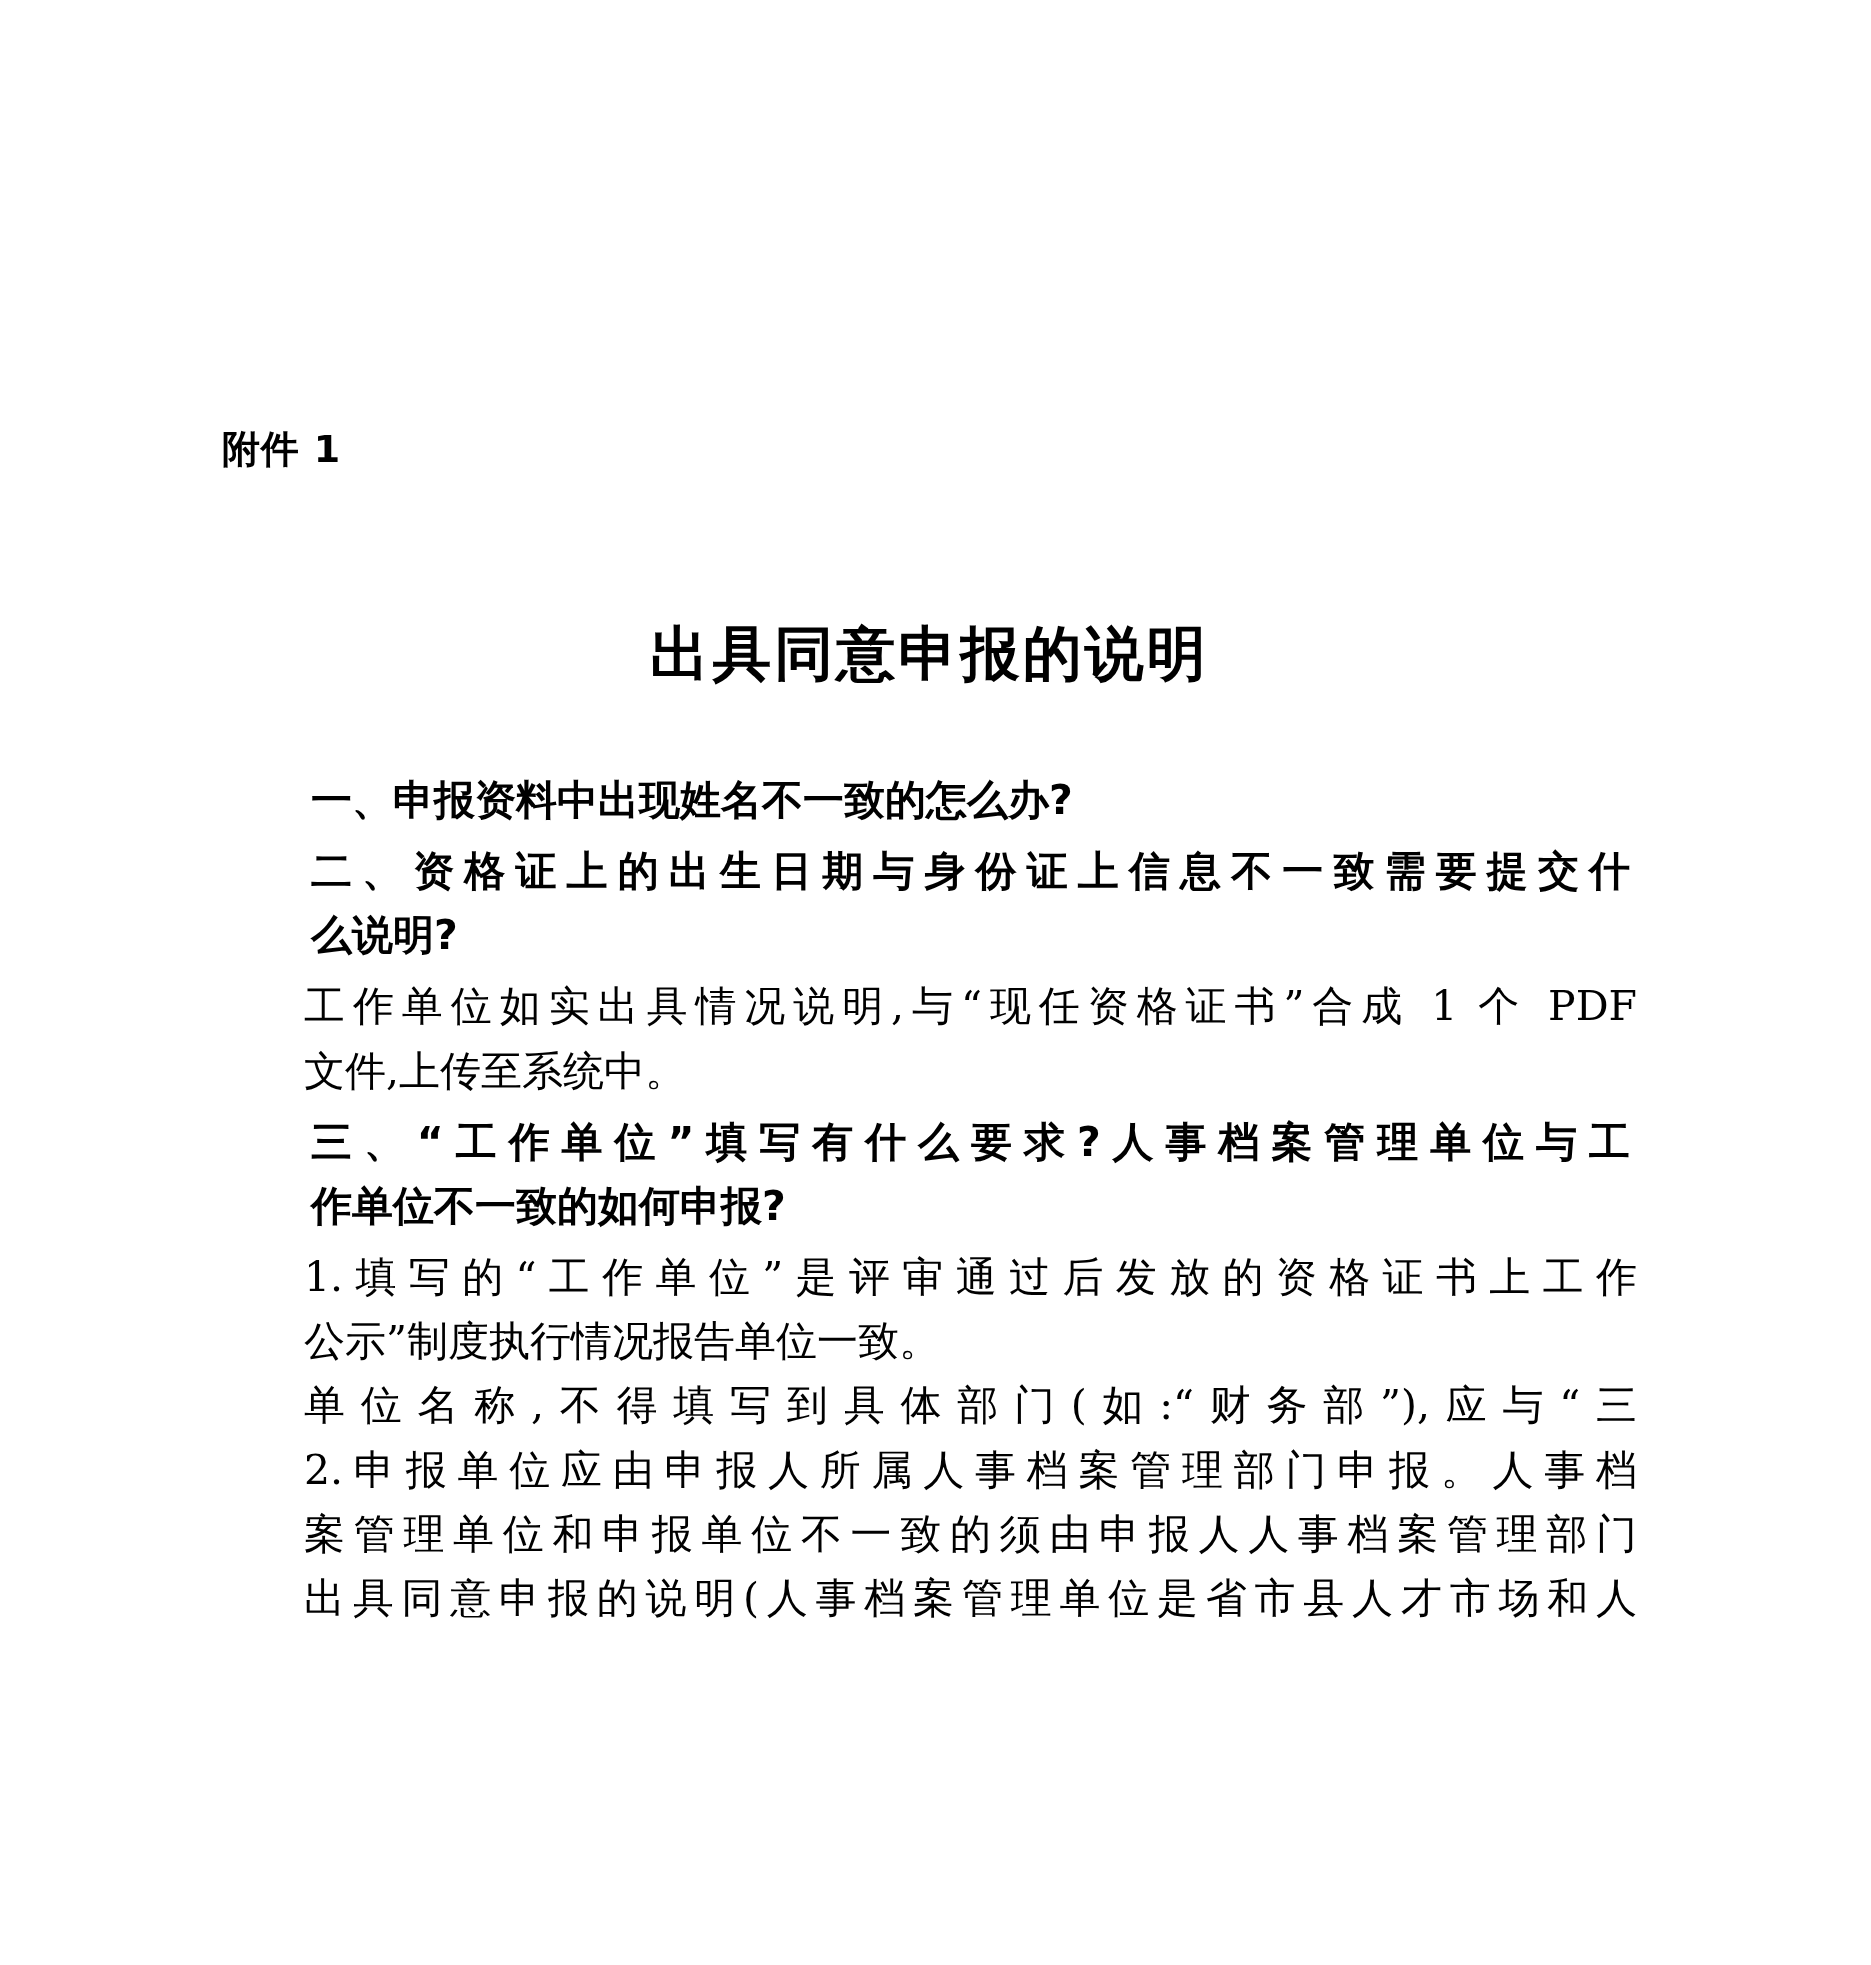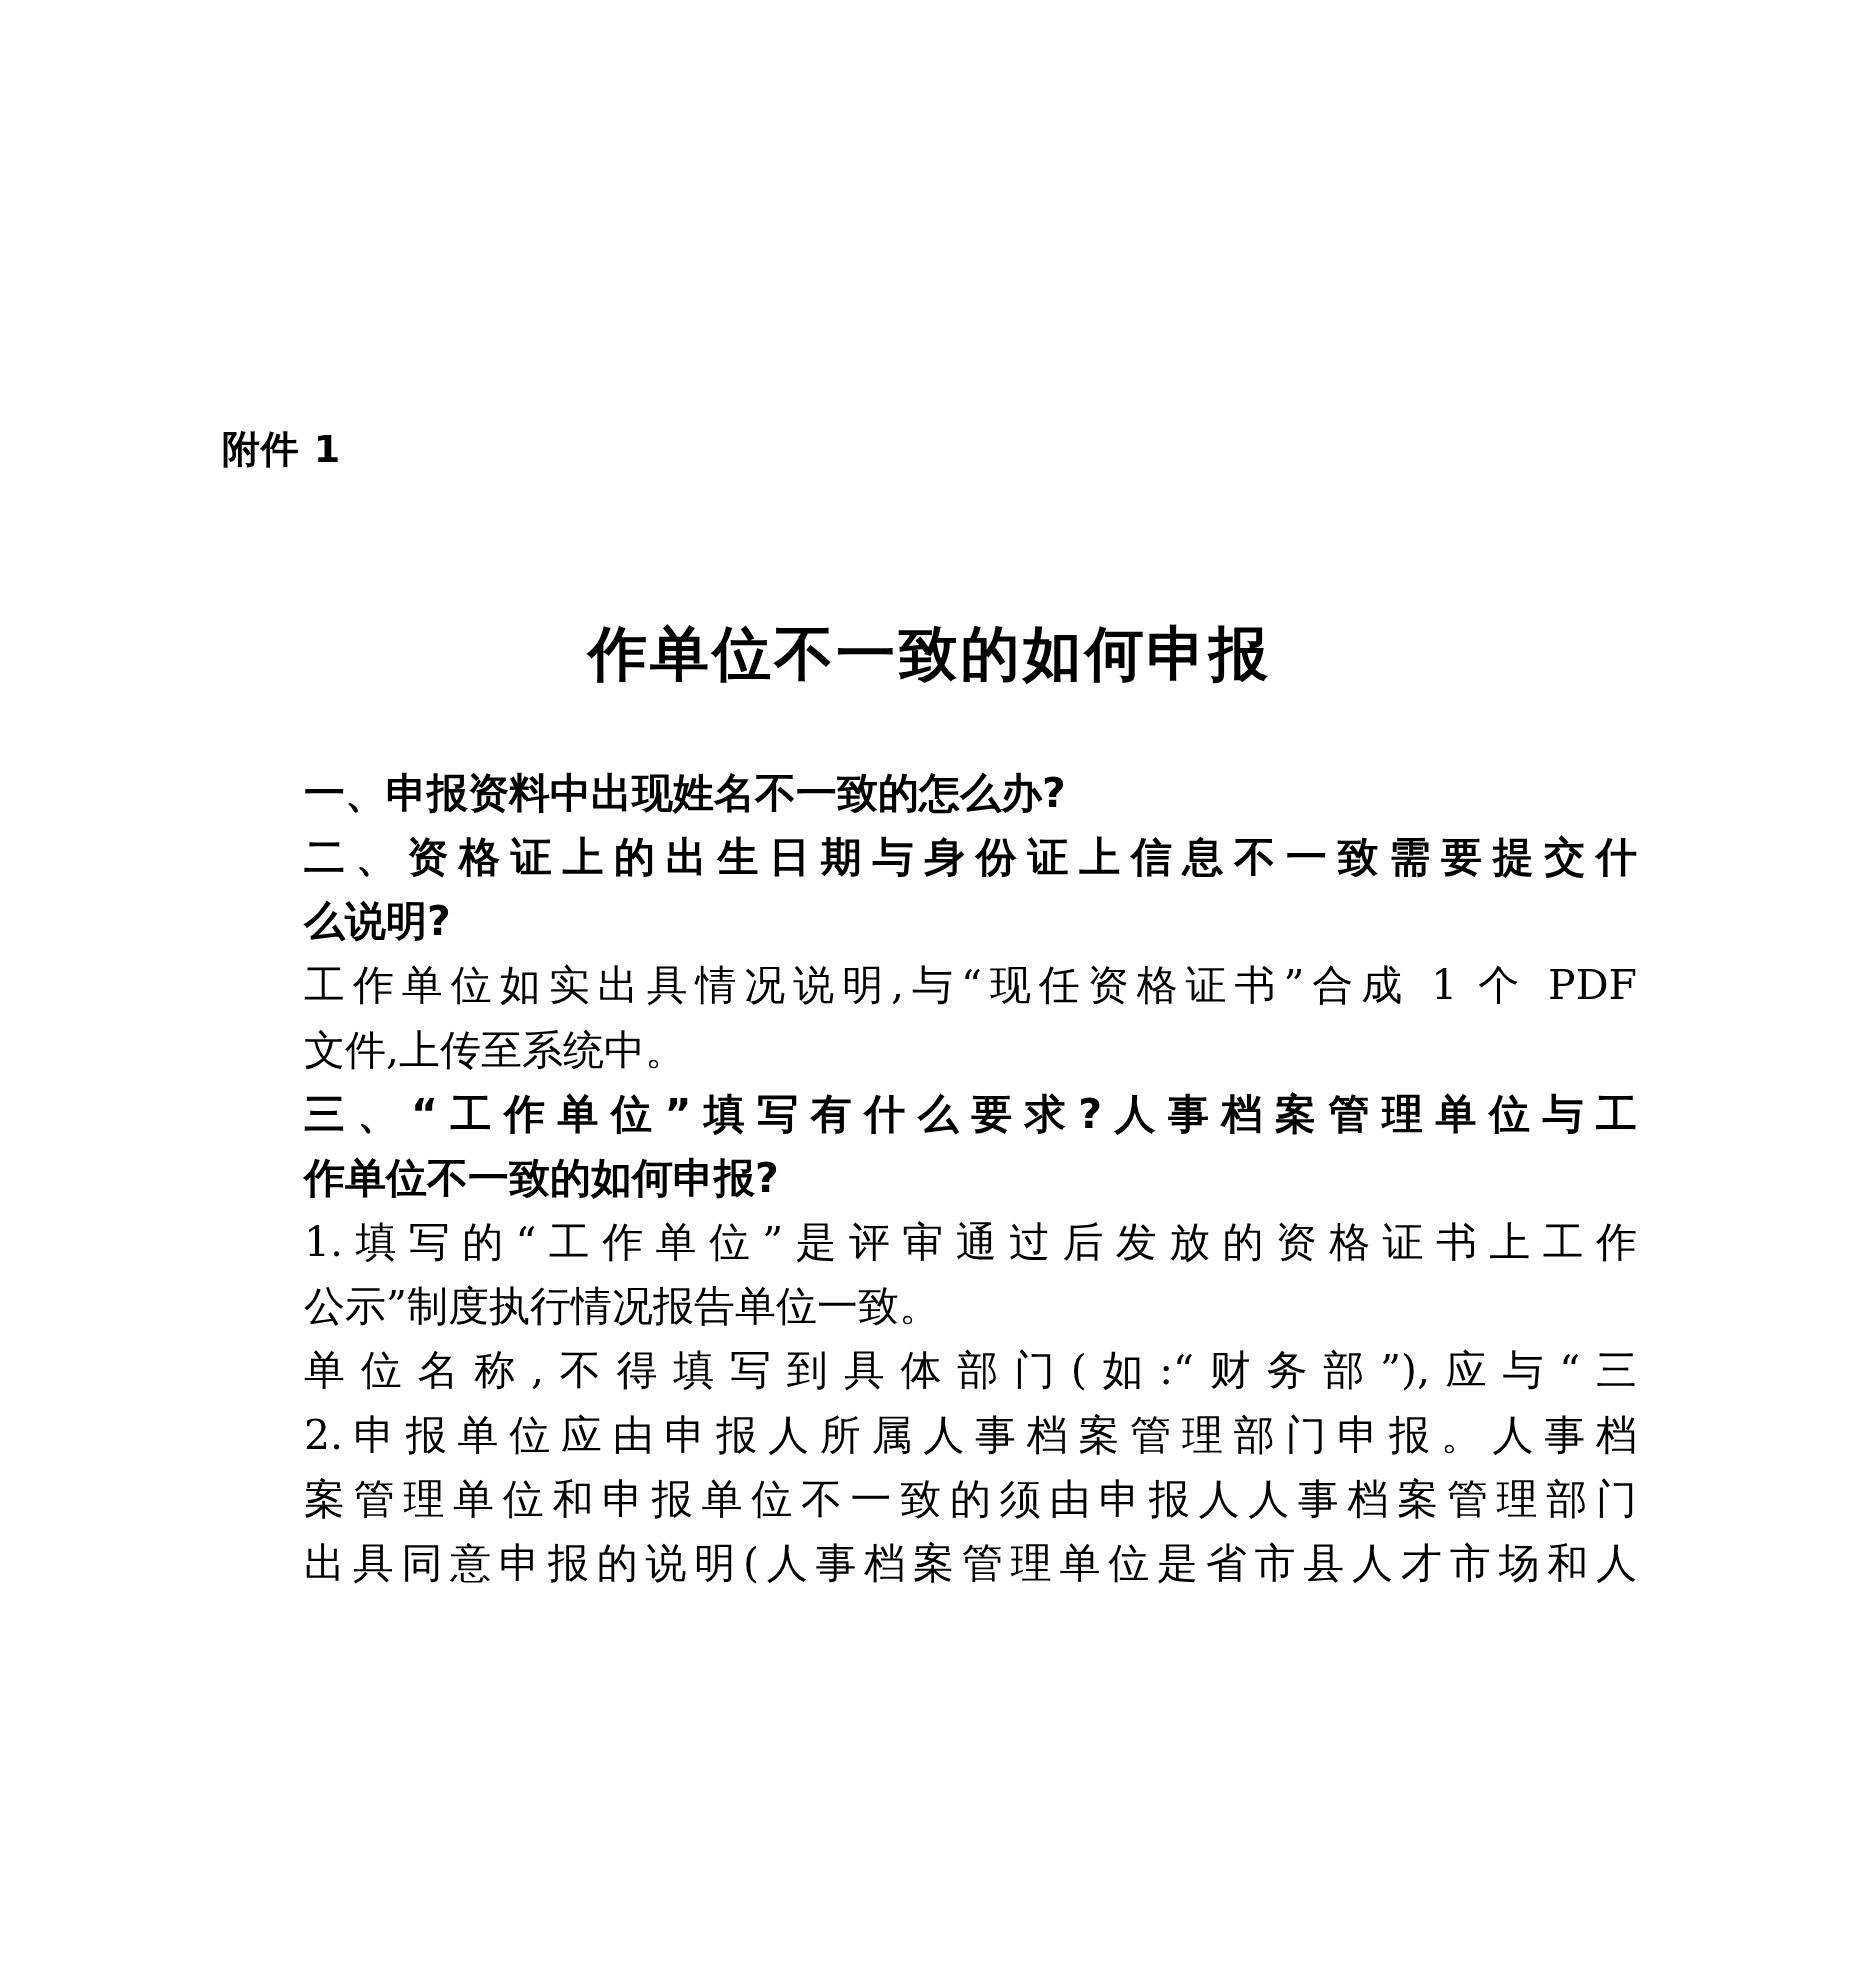--- a/index.html
+++ b/index.html
@@ -60,21 +60,21 @@
 
   
   .q-heading {
     font-family: "DejaVu Sans", "Liberation Sans", sans-serif;
     font-weight: bold;
     font-size: 41px;
     line-height: 1.565;
     text-indent: 82px;
     text-align: justify;
     text-justify: inter-character;
-    margin: 0;
+    margin: 7px;
     letter-spacing: 0px;
     word-break: break-all;
   }
 
   
   .q-body {
     font-family: "DejaVu Serif", "Liberation Serif", serif;
     font-weight: normal;
     font-size: 41px;
     line-height: 1.565;
@@ -99,21 +99,21 @@
     text-align-last: left;
   }
 </style>
 </head>
 <body>
 
 <div class="page">
 
   <div class="attach-label">附件 1</div>
 
-  <h1 class="doc-title">作单位不一致的如何申报</h1>
+  <h1 class="doc-title">出具同意申报的说明</h1>
 
   <div class="body-block">
 
     <p class="q-heading">一、申报资料中出现姓名不一致的怎么办?</p>
 
 
     <p class="q-heading">
         <span class="just-line first">二、资格证上的出生日期与身份证上信息不一致需要提交什</span>
         <span class="just-line last">么说明?</span>
       </p>

